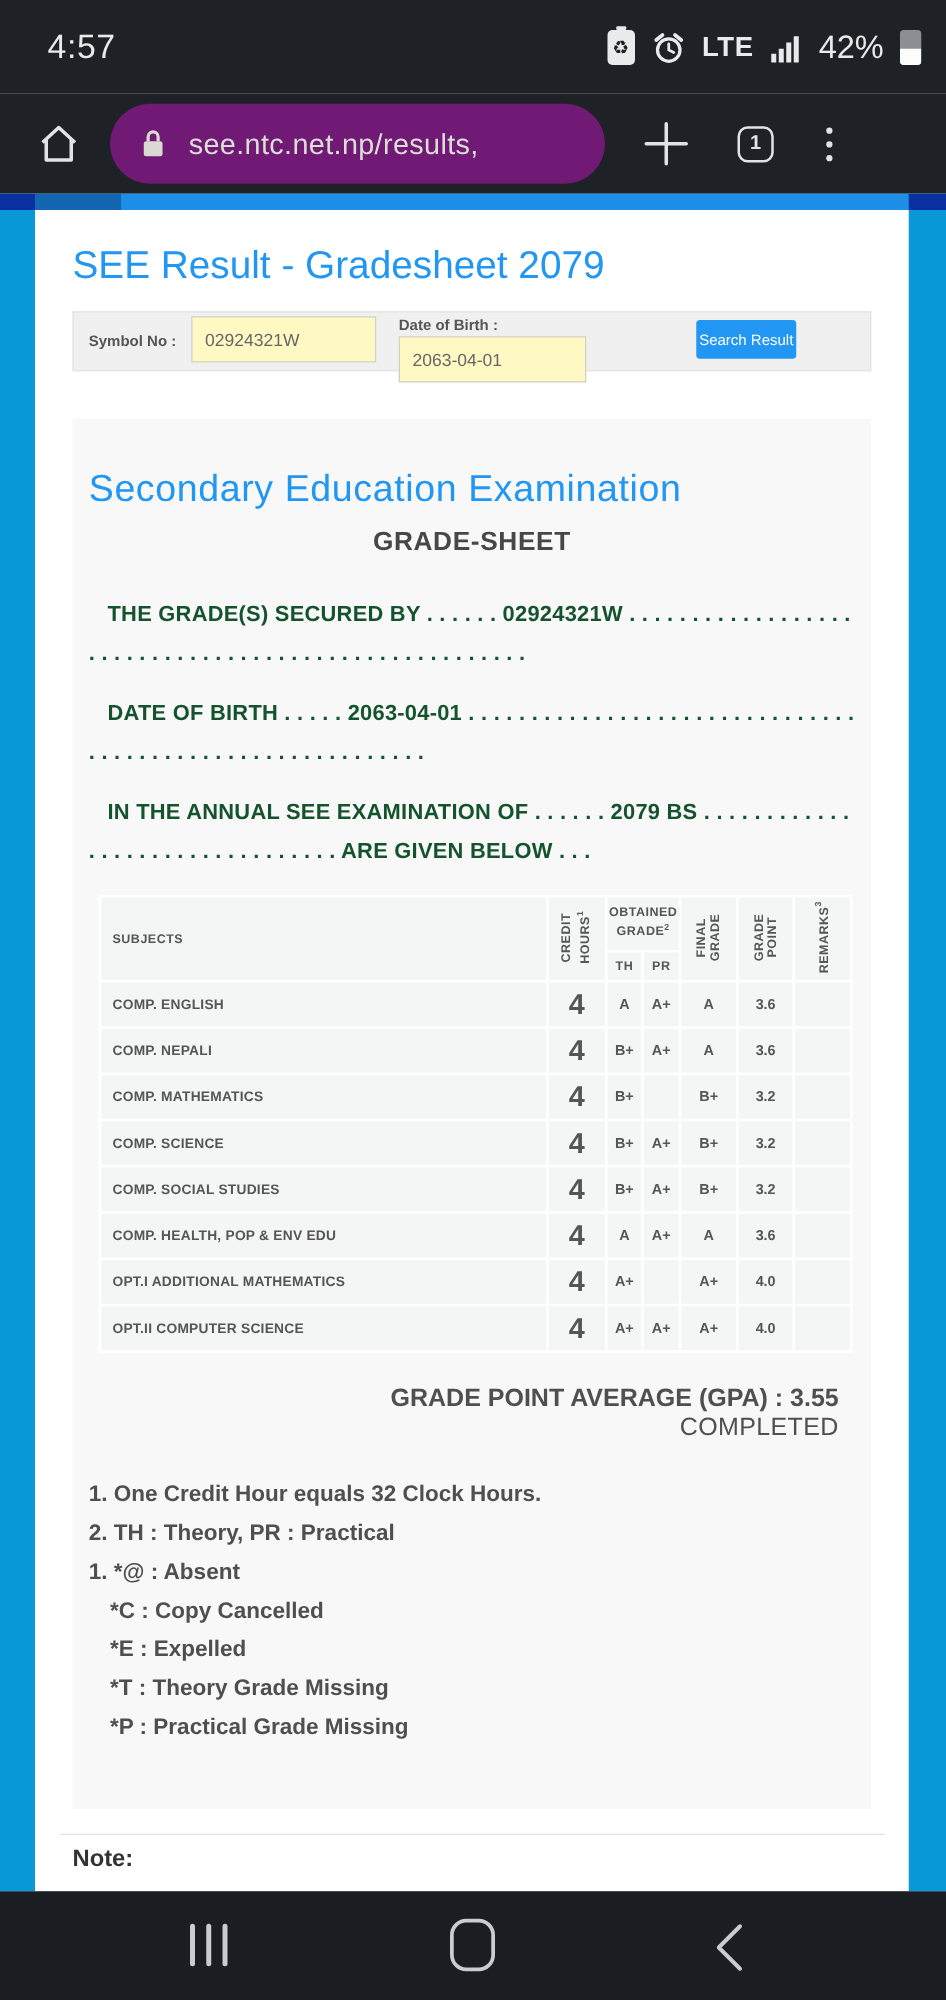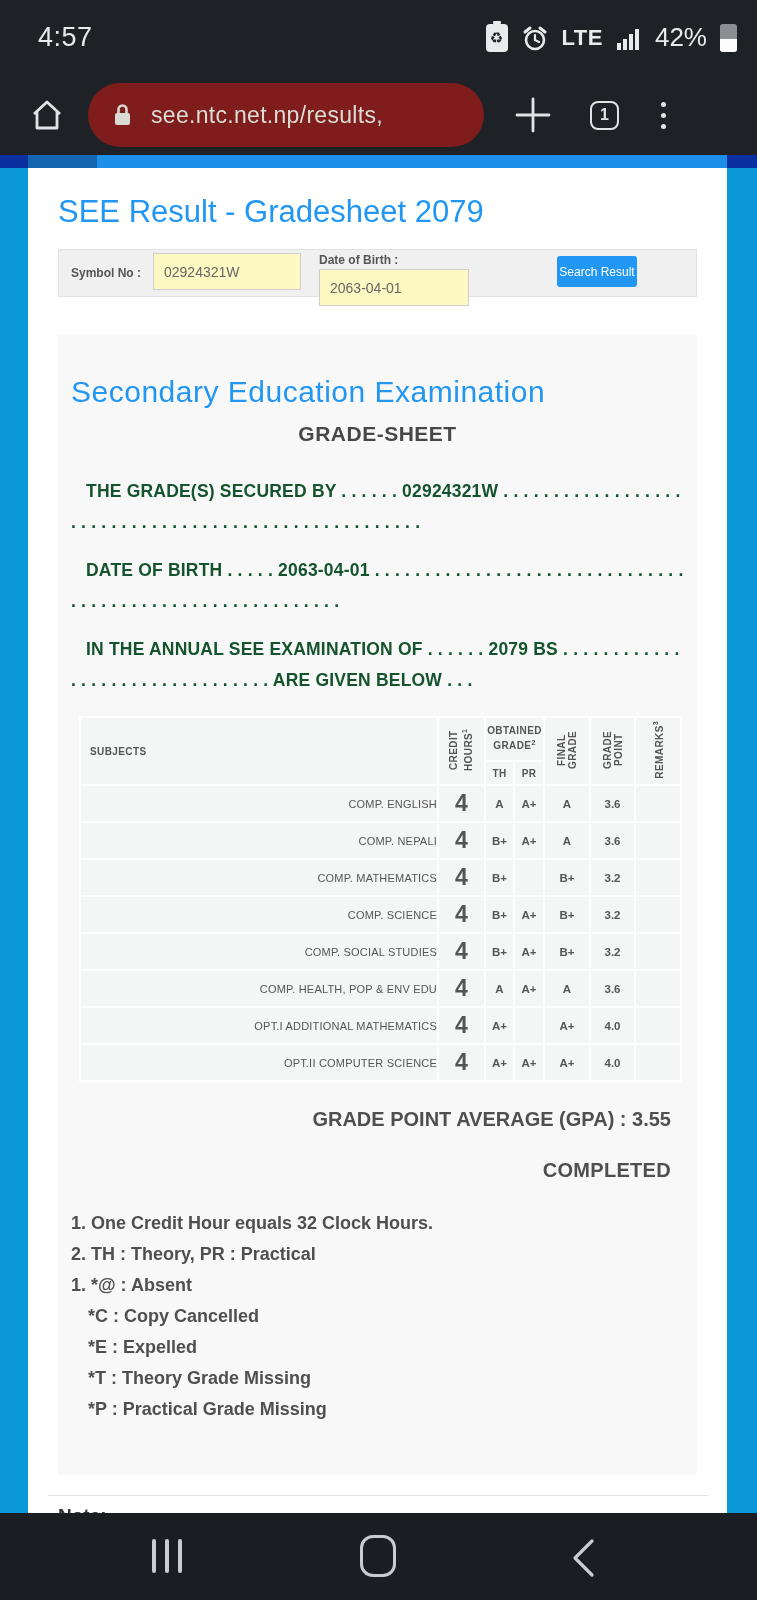--- a/index.html
+++ b/index.html
@@ -18,21 +18,21 @@
     display:flex; align-items:center; justify-content:center; color:#1e2126; font-size:15px; }
   .icon-batt-saver::before { content:""; position:absolute; top:-3px; left:7px; width:8px; height:3px; background:#e9eaec; border-radius:1px; }
   .icon-battery { width:17px; height:28px; border-radius:3px; background:#8b8f94; position:relative; overflow:hidden; }
   .icon-battery::before { content:""; position:absolute; top:-3px; left:5px; width:7px; height:3px; background:#8b8f94; border-radius:1px; }
   .icon-battery .fill { position:absolute; bottom:0; left:0; width:100%; height:45%; background:#fdfdfd; }
 
   
   .toolbar { position:absolute; left:0; top:75px; width:757px; height:80px; background:#1e2126;
     display:flex; align-items:center; padding:0 24px 0 28px; }
   .url-pill { display:flex; align-items:center; width:396px; height:64px; margin-left:22px;
-    background:#7f1d1d; border-radius:32px; padding:0 18px 0 24px; overflow:hidden; white-space:nowrap; }
+    background:#701a75; border-radius:32px; padding:0 18px 0 24px; overflow:hidden; white-space:nowrap; }
   .url-text { color:#dcded6; font-size:23px; letter-spacing:.3px; overflow:hidden; }
   .tb-right { display:flex; align-items:center; gap:38px; margin-left:30px; }
   .tab-box { width:29px; height:29px; border:2.5px solid #e1e3e6; border-radius:8px; color:#e1e3e6;
     display:flex; align-items:center; justify-content:center; font-size:16px; font-weight:bold; }
   .kebab { display:flex; flex-direction:column; gap:6px; padding:4px; }
   .kebab i { width:5px; height:5px; border-radius:50%; background:#e1e3e6; }
 
   
   .page { position:absolute; left:0; top:155px; width:757px; height:1358px; background:#0897d7; overflow:hidden; }
   .topbar { display:flex; height:13px; }
@@ -67,26 +67,26 @@
   .grades th, .grades td { background:#f4f5f5; color:#555; }
   .grades .h { font-size:10px; font-weight:bold; letter-spacing:.4px; text-align:center; vertical-align:middle; }
   .col-subj { width:356px; } .col-credit { width:45px; } .col-th { width:27px; } .col-pr { width:28px; }
   .col-final { width:44px; } .col-gp { width:43px; } .col-rem { width:44px; }
   .vcell { height:66px; }
   .vtext { writing-mode:vertical-rl; transform:rotate(180deg); display:inline-block; line-height:11px; max-height:58px; }
   .subj-head { text-align:left !important; padding-left:9px; letter-spacing:.3px; }
   .obtained-head { height:42px; line-height:12px; }
   .subhead { height:22px; }
   sup { font-size:7px; }
-  .cell-subject { font-size:11px; font-weight:normal; letter-spacing:.2px; padding-left:9px; height:35px;text-align:right; }
+  .cell-subject { font-size:11px; font-weight:bold; letter-spacing:.2px; padding-left:9px; height:35px; }
   .cell-credit { font-size:23px; font-weight:bold; color:#444; text-align:center; }
   .cell-grade { font-size:11.5px; font-weight:bold; text-align:center; }
 
   .gpa-line { margin-top:26px; text-align:right; padding-right:13px; color:#4f4f4f; font-size:20px; font-weight:bold; }
-  .completed-line { margin-top:28px; text-align:right; padding-right:13px; color:#4f4f4f; font-size:20px; font-weight:bold; letter-spacing:.3px; }
+  .completed-line { text-align:right; padding-right:13px; color:#4f4f4f; font-size:20px; font-weight:normal; letter-spacing:.3px; }
   .footnotes { margin-top:26px; }
   .footnote { color:#4f4f4f; font-size:18px; font-weight:bold; line-height:31px; }
   .footnote.indent { padding-left:17px; }
 
   .divider { margin-top:20px; height:1px; background:#e3e3e3; width:660px; margin-left:-10px; }
   .note-label { margin-top:9px; color:#333; font-size:19px; font-weight:bold; }
 
   
   .navbar { position:absolute; left:0; top:1513px; width:757px; height:87px; background:#1a1d22;
     display:flex; align-items:center; }

